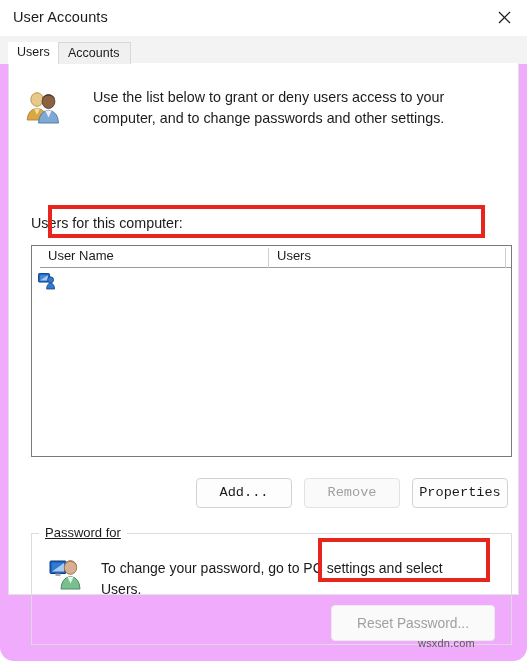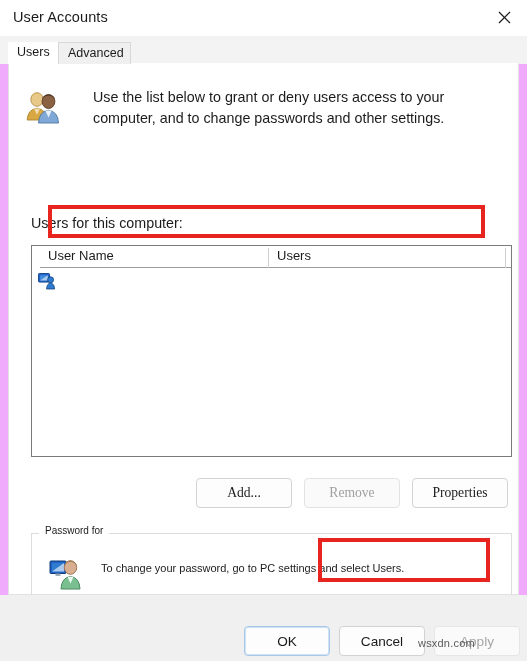--- a/index.html
+++ b/index.html
@@ -213,21 +213,21 @@
   #annot-row    { left: 48px;  top: 205px; width: 437px; height: 33px; }
   #annot-reset  { left: 318px; top: 538px; width: 172px; height: 44px; }
 
   
   .btn {
     position: absolute;
     box-sizing: border-box;
     background: #fdfdfd;
     border: 1px solid #d2d2d2;
     border-radius: 4px;
-    font-family: Liberation Serif, serif;
+    font-family: Liberation Mono, monospace;
     font-size: 13.6px;
     color: #1b1b1b;
     text-align: left;
     line-height: 1;
     display: flex;
     align-items: center;
     justify-content: center;
     white-space: nowrap;
   }
   .btn.disabled {
@@ -248,37 +248,38 @@
     height: 112px;
     border: 1px solid #dcdcdc;
     box-sizing: border-box;
   }
   #pwd-legend {
     position: absolute;
     left: 30px;
     top: 462px;
     background: #ffffff;
     padding: 0 6px;
-    font-size: 10px;
-    color: #1b1b1b;
-    white-space: nowrap;
+    font-size: 13px;
+    color: #1b1b1b;
+    white-space: nowrap;
+    text-decoration: underline;
   }
   #pwd-icon {
     position: absolute;
     left: 40px;
     top: 494px;
     width: 34px;
     height: 34px;
   }
   #pwd-text {
     position: absolute;
     left: 92px;
     top: 495px;
     width: 380px;
-    font-size: 11px;
+    font-size: 14px;
     line-height: 21px;
     color: #1b1b1b;
   }
   #btn-reset {
     position: absolute;
     left: 322px;
     top: 542px;
     width: 164px;
     height: 36px;
     background: #fafafa;
@@ -356,21 +357,21 @@
         <line x1="12" y1="1" x2="1" y2="12" stroke="#1b1b1b" stroke-width="1.2"></line>
       </svg>
     </div>
   </div>
 
   <div id="tabstrip">
     <div class="tab active" id="tab-users">
       <span>Users</span>
     </div>
     <div class="tab inactive" id="tab-advanced">
-      <span>Advanced</span>
+      <span>Accounts</span>
     </div>
   </div>
 
   <div id="page-panel">
 
     <div id="list-label">Users for this computer:</div>
 
     <div id="blurb">
       <div id="blurb-icon">
         <svg width="40" height="36" viewBox="0 0 40 36">
@@ -440,27 +441,16 @@
 
     <div id="btn-reset">
       <span>Reset Password...</span>
     </div>
 
   </div>
 
   <div class="annot" id="annot-row"></div>
   <div class="annot" id="annot-reset"></div>
 
-  <div id="bottombar">
-    <div class="btm-btn" id="btn-ok">
-      <span>OK</span>
-    </div>
-    <div class="btm-btn" id="btn-cancel">
-      <span>Cancel</span>
-    </div>
-    <div class="btm-btn" id="btn-apply">
-      <span>Apply</span>
-    </div>
-  </div>
 
   <div id="watermark">wsxdn.com</div>
 
 </div>
 
 </body></html>

